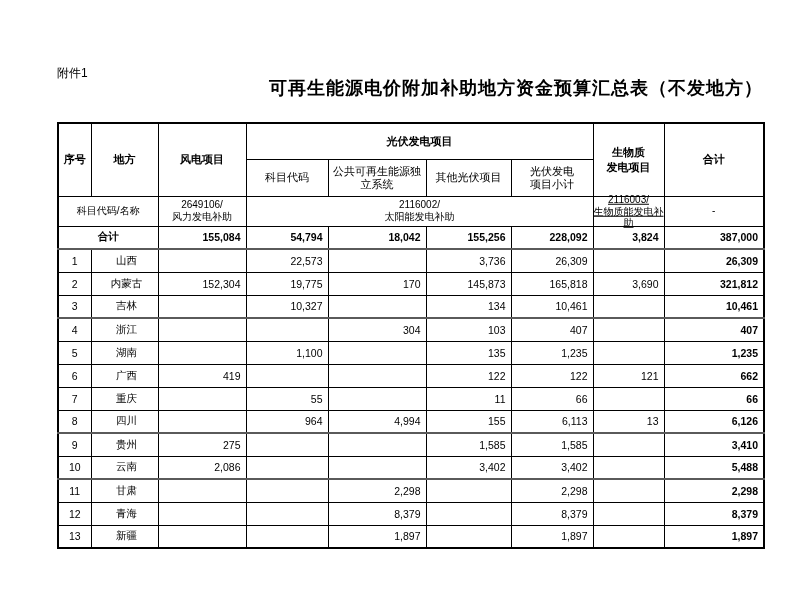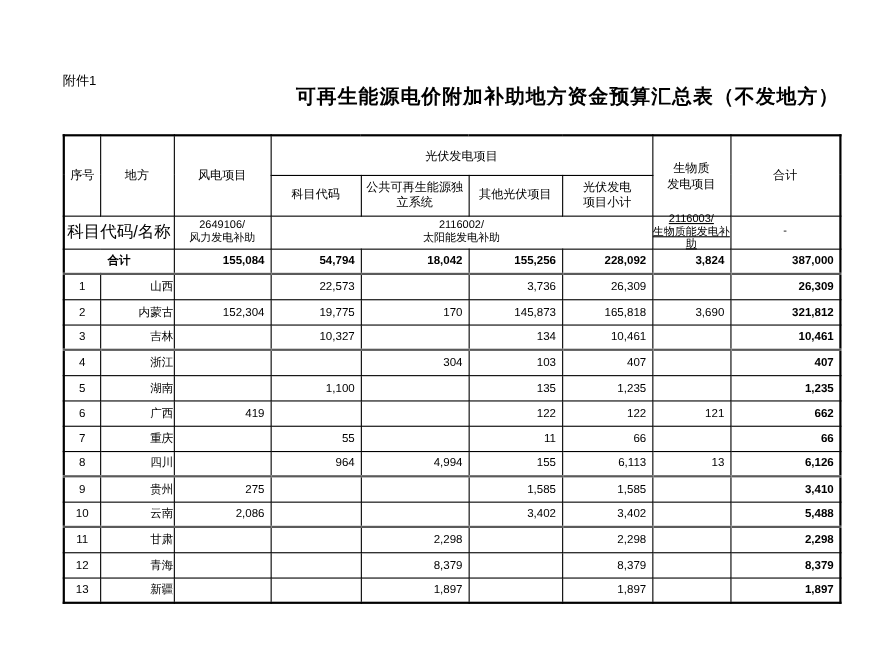--- a/index.html
+++ b/index.html
@@ -24,29 +24,29 @@
     border:2px solid #000;
   }
   th, td {
     border:1px solid #000;
     font-weight:normal;
     font-size:11px;
     text-align:center;
     vertical-align:middle;
     padding:0;
   }
-  tr.hrow1 th { height:36px; }
+  tr.hrow1 th { height:36px;font-weight:bold; }
   tr.hrow2 th { height:37px; line-height:13px; }
   tr.code-row td { height:30px; font-size:10px; line-height:12px; }
   tr.total-row td { height:23px; font-weight:bold; font-size:10.5px; }
   tr.data-row td { height:23px; font-size:10.5px; }
 
   .prewrap { white-space:pre-line; }
   .num { text-align:right; padding-right:5px; }
-  .region-cell { text-align:right; padding-left:4px; }
+  .region-cell { text-align:center; padding-left:4px; }
   .seq-cell { font-size:10px; }
   .bold { font-weight:bold; }
 
   
   tr.pbreak td { border-bottom:2px solid #5a5a5a; }
 
   
   td.code-biomass { position:relative; overflow:visible; }
   td.code-biomass .spill {
     position:absolute; left:0; right:0; top:50%;
@@ -89,21 +89,21 @@
     </tr>
     <tr class="hrow2">
       <th>科目代码</th>
       <th>公共可再生能源独立系统</th>
       <th>其他光伏项目</th>
       <th class="prewrap">光伏发电
 项目小计</th>
     </tr>
 
     <tr class="code-row">
-      <td colspan="2" style="font-size:15px">科目代码/名称</td>
+      <td colspan="2" style="font-size:10px">科目代码/名称</td>
       <td class="prewrap">2649106/
 风力发电补助</td>
       <td colspan="4" class="prewrap">2116002/
 太阳能发电补助</td>
       <td class="code-biomass">
         <span class="spill">2116003/
 生物质能发电补助</span>
       </td>
       <td>-</td>
     </tr>

